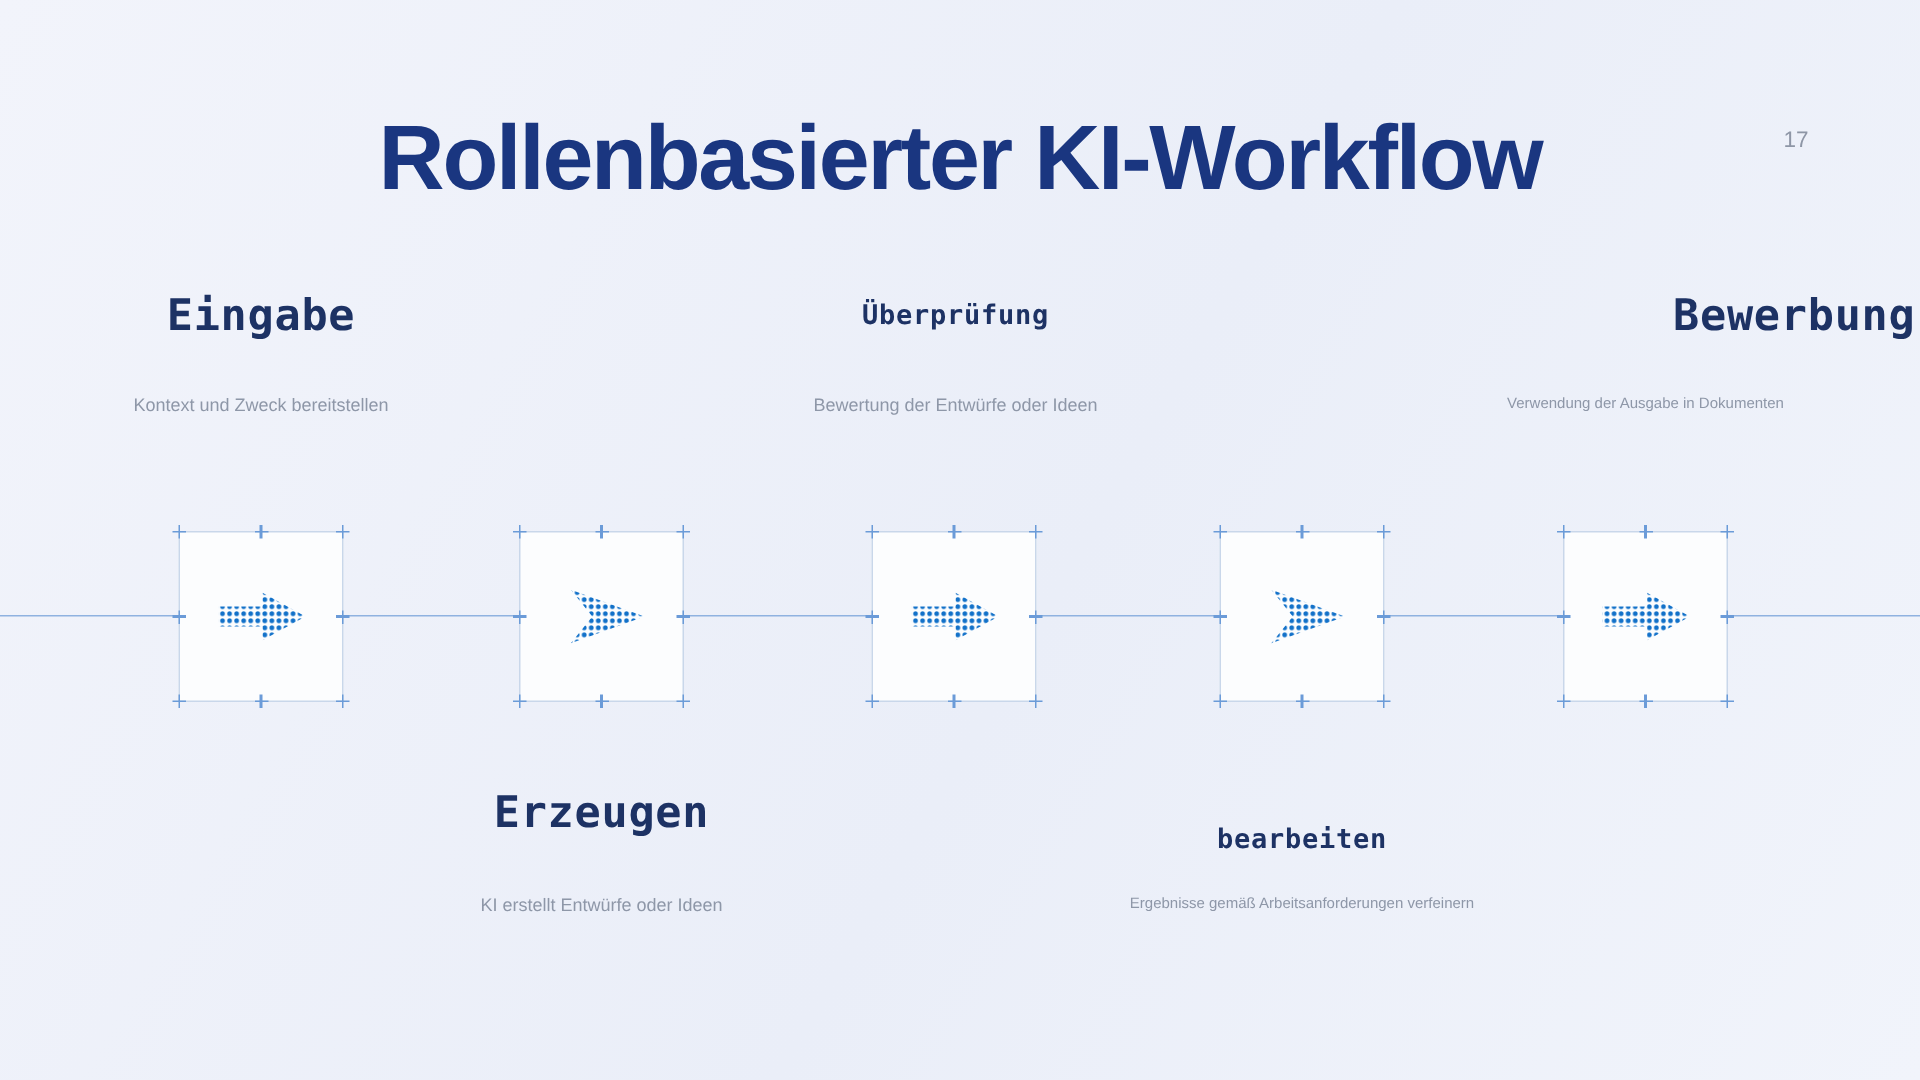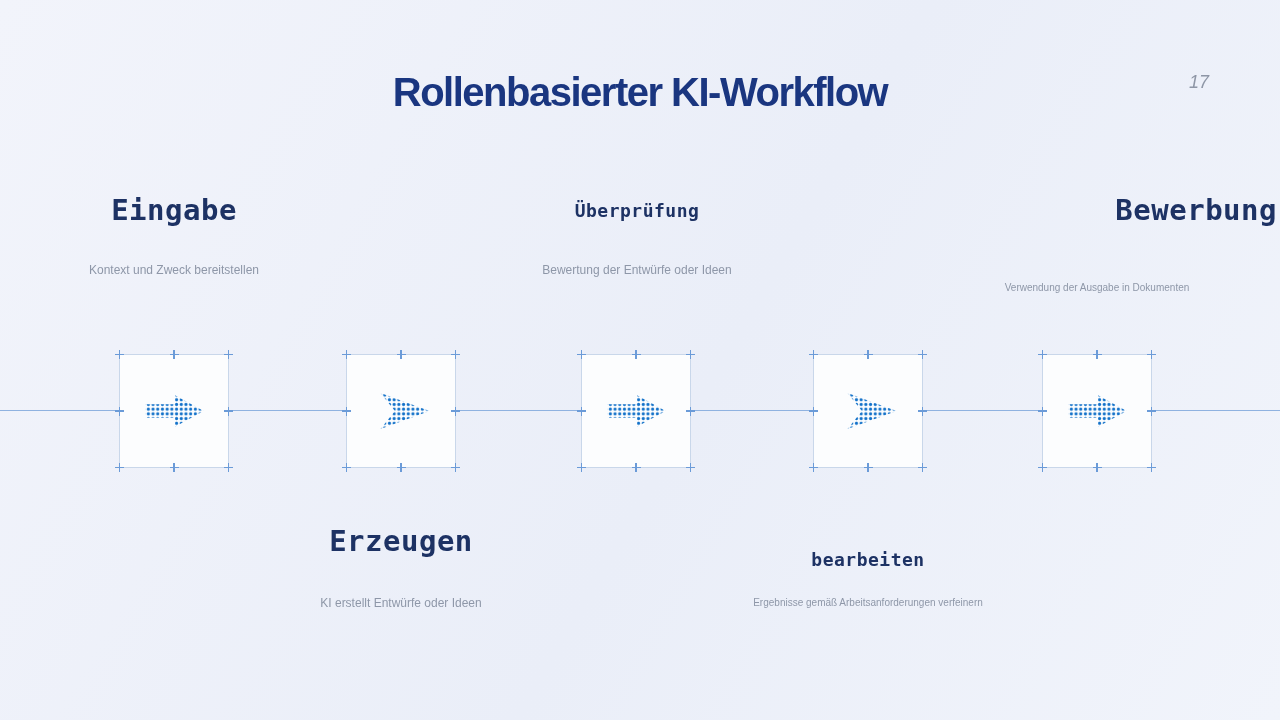--- a/index.html
+++ b/index.html
@@ -10,33 +10,32 @@
   }
   .slide {
     position: relative;
     width: 1280px;
     height: 720px;
     background: linear-gradient(120deg, #f2f4fb 0%, #eaeef8 55%, #f1f4fb 100%);
     overflow: hidden;
   }
   .page-number {
     position: absolute;
-    top: 72px;
+    top: 85px;
     left: 1189px;
-    font-size: 18px;
+    font-size: 15px;
     color: #8e96a6;
-    font-style: italic;
   }
   .slide-title {
     position: absolute;
     top: 70px;
     left: 0;
     width: 100%;
     text-align: center;
-    font-size: 40px;
+    font-size: 61px;
     font-weight: bold;
     letter-spacing: -1.5px;
     color: #1a3680;
   }
   .timeline {
     position: absolute;
     top: 410px;
     left: 0;
     width: 1280px;
     height: 1px;
@@ -139,21 +138,21 @@
   <div class="step-subtitle" style="left:637px; top:263px;">Bewertung der Entwürfe oder Ideen</div>
 
   <div class="label-group" style="left:868px; top:531px;margin-top:18px;">
     <div class="step-title small">bearbeiten</div>
   </div>
   <div class="step-subtitle xs" style="left:868px; top:597px;">Ergebnisse gemäß Arbeitsanforderungen verfeinern</div>
 
   <div class="label-group" style="left:1097px; top:193px;text-align:right;">
     <div class="step-title big">Bewerbung</div>
   </div>
-  <div class="step-subtitle xs" style="left:1097px; top:264px;margin-top:18px;">Verwendung der Ausgabe in Dokumenten</div>
+  <div class="step-subtitle xs" style="left:1097px; top:264px;">Verwendung der Ausgabe in Dokumenten</div>
 
   <div class="icon-box" style="left:119px; top:354px;">
     <svg class="arrow-svg" viewBox="0 0 64 45">
         <use href="#arrowStem" fill="url(#dotpat)"></use>
       </svg>
     <span class="h tl"></span>
       <span class="h tr"></span>
     <span class="h bl"></span>
       <span class="h br"></span>
     <span class="h tm"></span>

